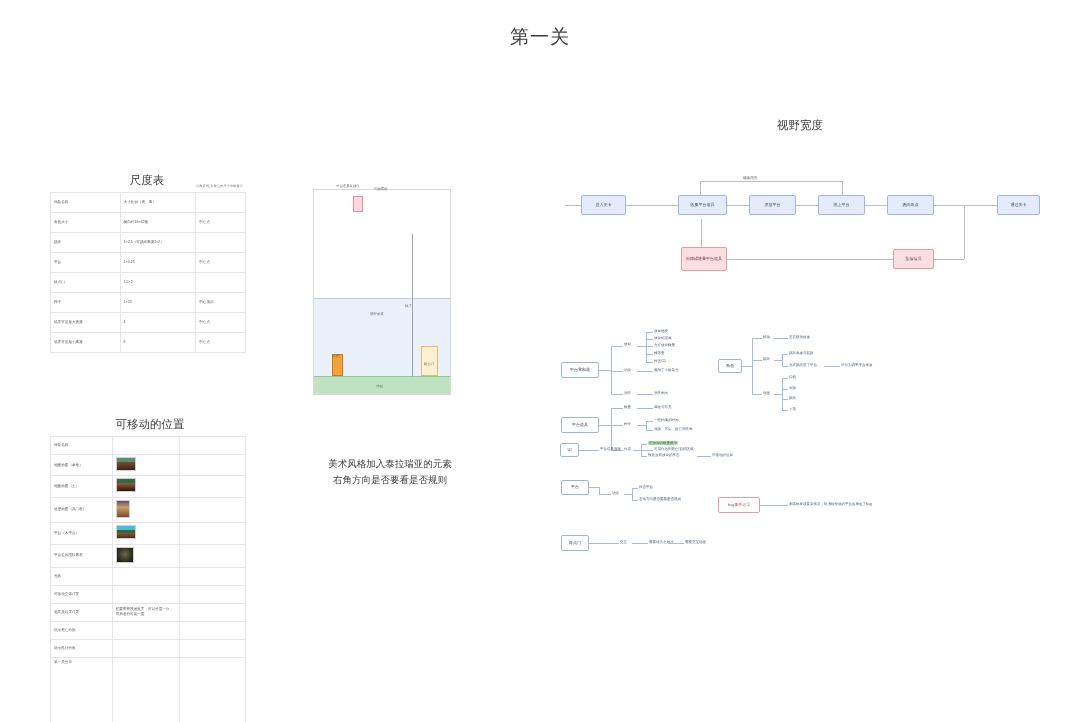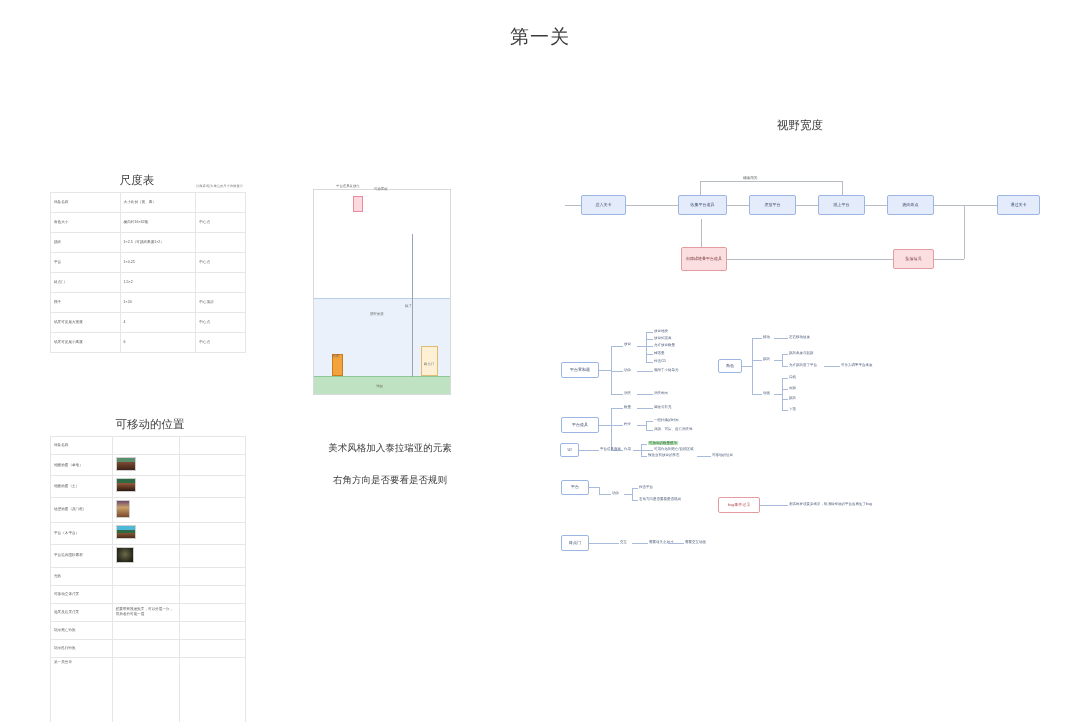--- a/index.html
+++ b/index.html
@@ -118,21 +118,21 @@
   .mline.h { height: 1px; }
   .mline.v { width: 1px; }
 </style>
 </head>
 <body>
 
 <div id="canvas">
 
   <div class="page-title">第一关</div>
 
-  <div class="sec-title" style="left:82px; top:173px; width:110px;">尺度表</div>
+  <div class="sec-title" style="left:92px; top:173px; width:110px;">尺度表</div>
   <div class="scale-note">以像素/格为单位的尺寸和数量计</div>
   <table class="tbl" id="scale-table">
     <tbody id="scale-body">
         <tr>
           <td>对象名称</td>
           <td>大小比例（宽、高）</td>
           <td></td>
         </tr>
         <tr>
           <td>角色大小</td>
@@ -248,21 +248,21 @@
 
     <div class="mk-lab" style="left:22px; top:-6px;">平台道具发放点</div>
     <div class="mk-lab" style="left:60px; top:-3px;">可放置处</div>
     <div class="mk-lab" style="left:91px; top:114px;">梯子</div>
     <div class="mk-lab" style="left:56px; top:122px;">视野宽度</div>
     <div class="mk-lab" style="left:18px; top:164px;">玩家</div>
     <div class="mk-lab" style="left:110px; top:172px;">终点门</div>
     <div class="mk-lab" style="left:62px; top:194px;">地面</div>
   </div>
 
-  <div class="note" style="left:310px; top:442px; width:160px;text-align:center;">美术风格加入泰拉瑞亚的元素</div>
+  <div class="note" style="left:310px; top:458px; width:160px;text-align:center;">美术风格加入泰拉瑞亚的元素</div>
   <div class="note" style="left:310px; top:474px; width:160px;">右角方向是否要看是否规则</div>
 
   <div class="sec-title" style="left:735px; top:118px; width:130px;">视野宽度</div>
 
   <div class="edge h" style="left:565px; top:205px; width:16px;"></div>
   <div class="edge h" style="left:626px; top:205px; width:52px;"></div>
   <div class="edge h" style="left:727px; top:205px; width:22px;"></div>
   <div class="edge h" style="left:796px; top:205px; width:22px;"></div>
   <div class="edge h" style="left:865px; top:205px; width:22px;"></div>
   <div class="edge h" style="left:934px; top:205px; width:63px;"></div>

